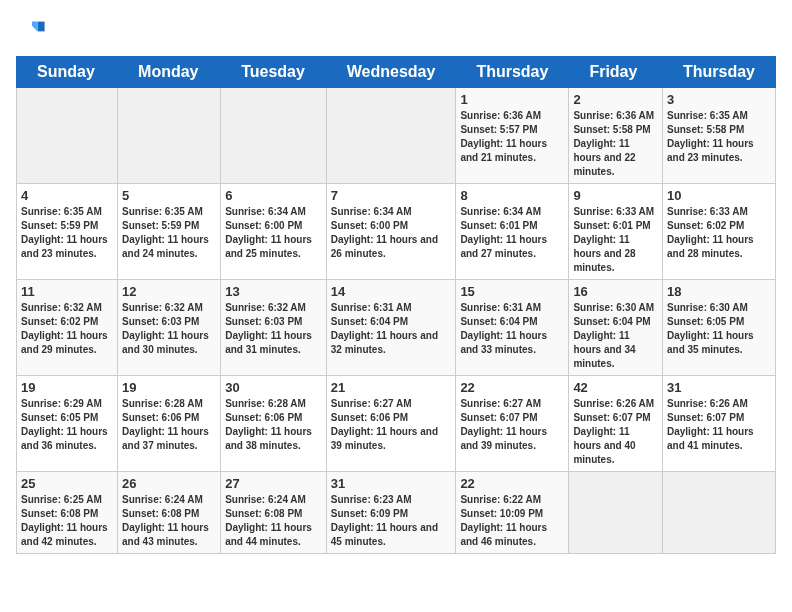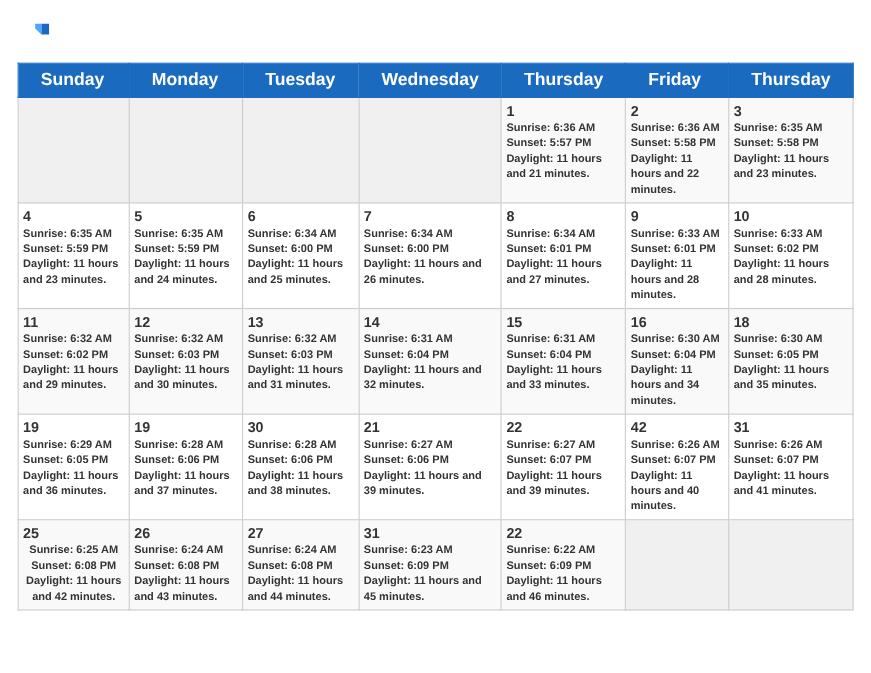--- a/index.html
+++ b/index.html
@@ -277,21 +277,21 @@
         <td>
           <span class="day-number">31</span>
           <div class="cell-info" style="white-space: pre-line;">Sunrise: 6:26 AM
 Sunset: 6:07 PM
 Daylight: 11 hours and 41 minutes.</div>
         </td>
       </tr>
       <tr>
         <td>
           <span class="day-number">25</span>
-          <div class="cell-info" style="white-space: pre-line; text-align: center;">Sunrise: 6:25 AM
+          <div class="cell-info" style="white-space: pre-line;">Sunrise: 6:25 AM
 Sunset: 6:08 PM
 Daylight: 11 hours and 42 minutes.</div>
         </td>
         <td>
           <span class="day-number">26</span>
           <div class="cell-info" style="white-space: pre-line;">Sunrise: 6:24 AM
 Sunset: 6:08 PM
 Daylight: 11 hours and 43 minutes.</div>
         </td>
         <td>
@@ -302,20 +302,20 @@
         </td>
         <td>
           <span class="day-number">31</span>
           <div class="cell-info" style="white-space: pre-line;">Sunrise: 6:23 AM
 Sunset: 6:09 PM
 Daylight: 11 hours and 45 minutes.</div>
         </td>
         <td>
           <span class="day-number">22</span>
           <div class="cell-info" style="white-space: pre-line;">Sunrise: 6:22 AM
-Sunset: 6:09 PM
+Sunset: 10:09 PM
 Daylight: 11 hours and 46 minutes.</div>
         </td>
         <td class="empty-cell"></td>
         <td class="empty-cell"></td>
       </tr>
     </tbody>
 </table>
 
 </body></html>

